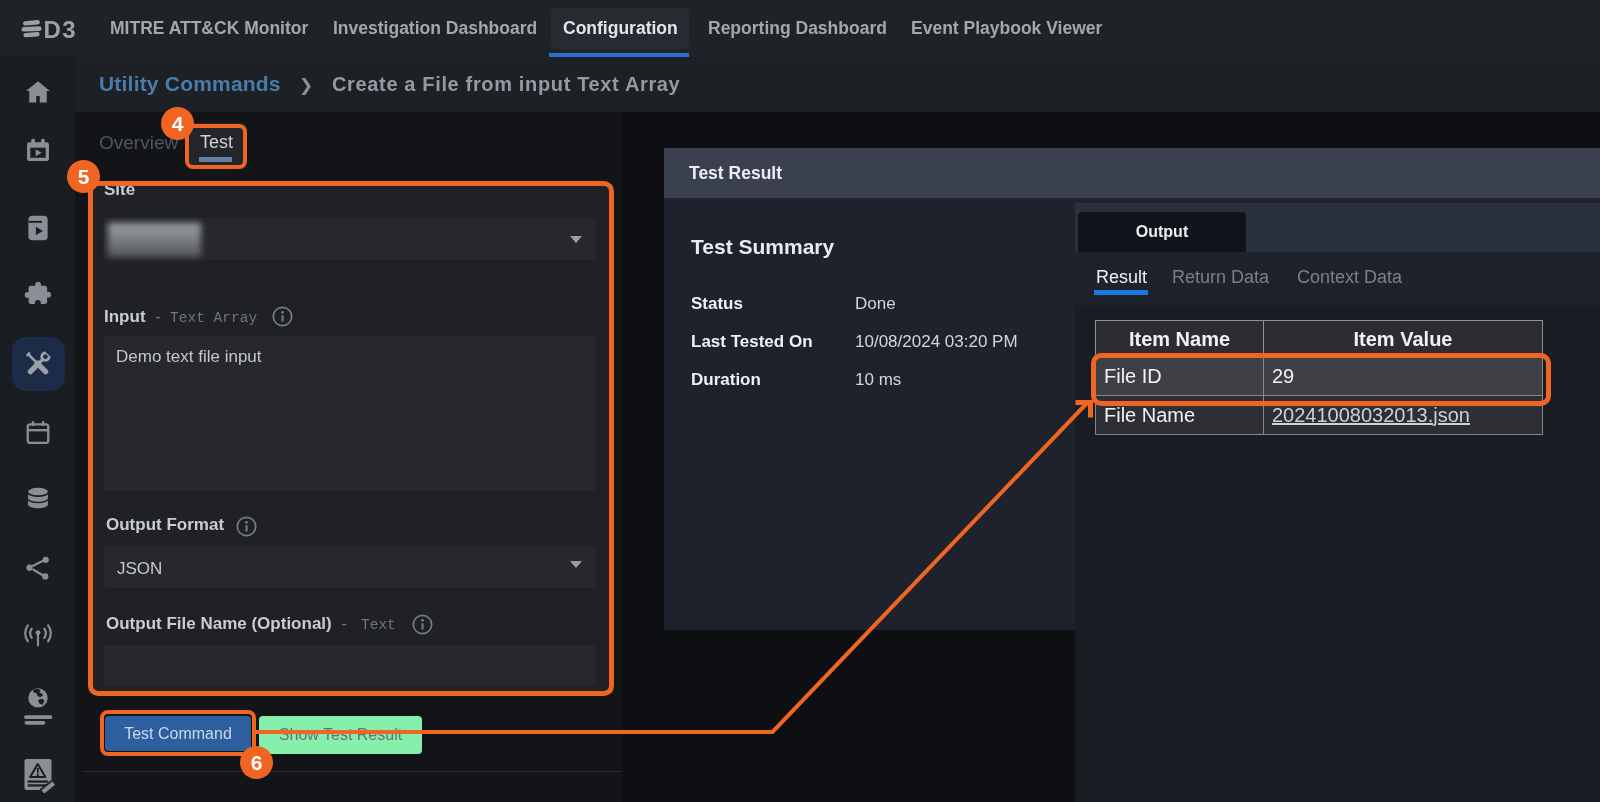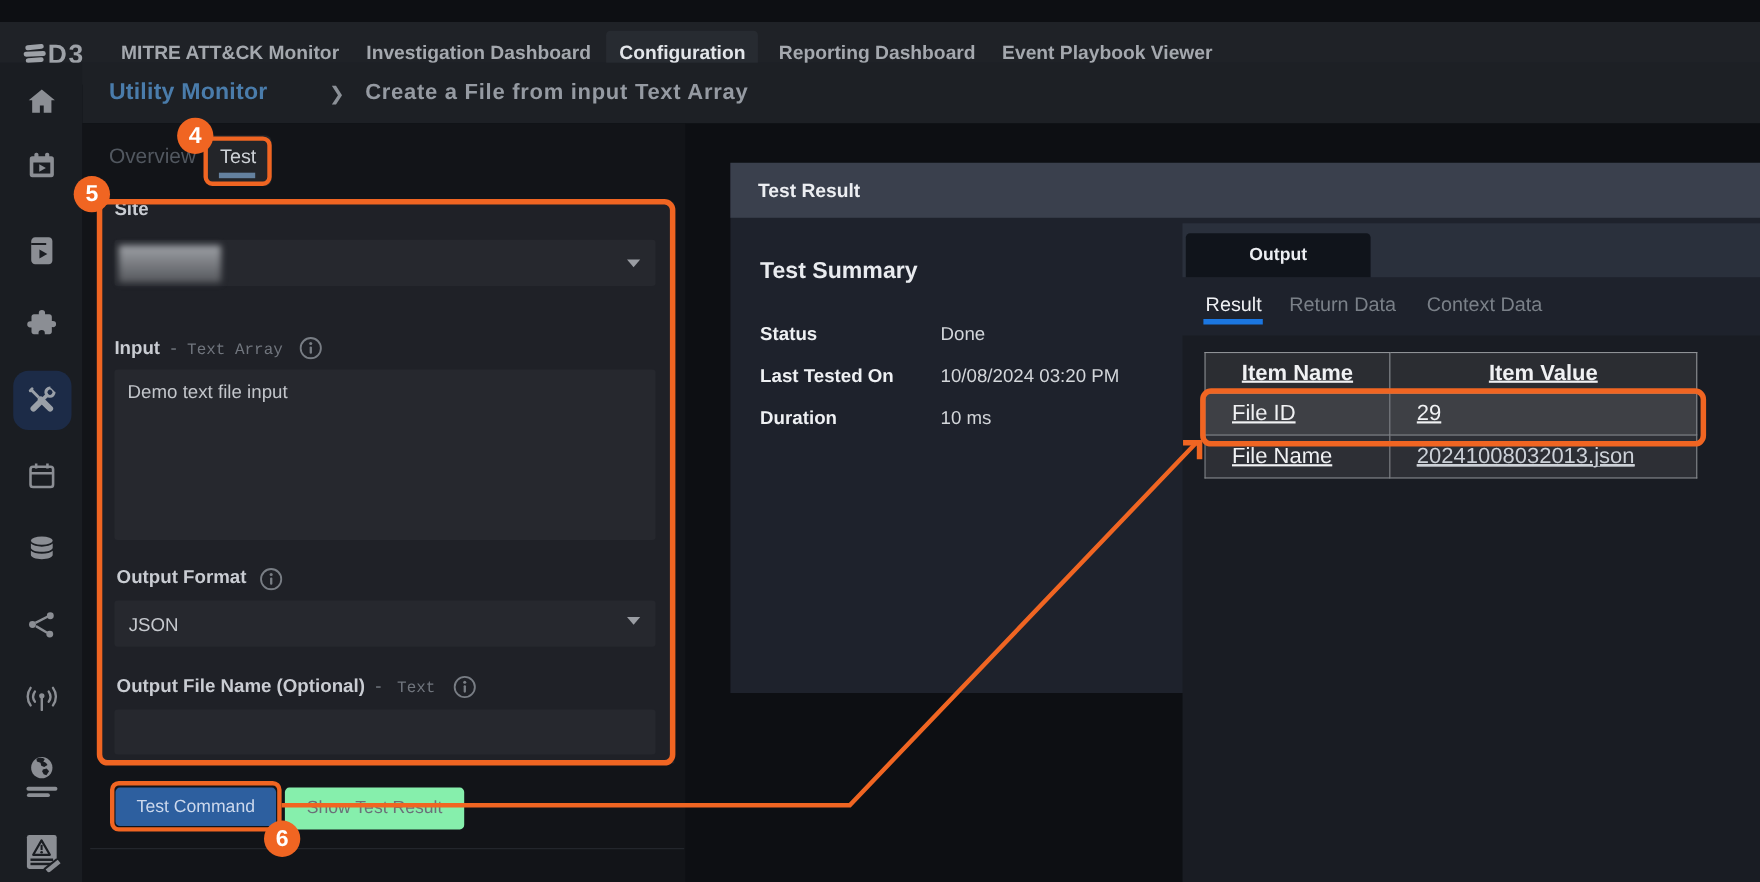--- a/index.html
+++ b/index.html
@@ -1,20 +1,20 @@
 <!DOCTYPE html>
 <html><head>
 <meta charset="utf-8">
 <style>
   * { margin:0; padding:0; box-sizing:border-box; }
   html,body { width:1600px; height:802px; background:#0d0f13; font-family:"Liberation Sans",sans-serif; overflow:hidden; }
   #stage { position:relative; width:1600px; height:802px; }
   .abs { position:absolute; }
   
-  #nav { left:0; top:0; width:1600px; height:57px; background:#1f2227;margin-top:20px; }
+  #nav { left:0; top:0; width:1600px; height:57px; background:#1f2227; }
   .navitem { position:absolute; top:0; height:57px; line-height:57px; font-weight:bold; font-size:17.5px; color:#a4a8ae; white-space:nowrap; }
   #cfgbg { left:551px; top:8px; width:138px; height:41px; background:#272b31; border-radius:4px; }
   #cfgline { left:549px; top:53px; width:140px; height:4px; background:#2b6fd0; }
   
   #sidebar { left:0; top:57px; width:75px; height:745px; background:#1a1d22; }
   .sicon { position:absolute; left:50%; transform:translateX(-50%); }
   
   #crumbband { left:75px; top:57px; width:1525px; height:55px; background:#1d2025; }
   
   #leftcol { left:75px; top:112px; width:548px; height:690px; background:#121418; }
@@ -28,21 +28,21 @@
   .badge { position:absolute; width:33px; height:33px; border-radius:50%; background:#f06522; color:#fff; font-weight:bold; font-size:21px; text-align:center; line-height:33px; }
   
   #rpanel { left:664px; top:148px; width:936px; height:482px; background:#1e222c; }
   #rheader { left:0; top:0; width:936px; height:50px; background:#3a404d; }
   .sumlab { position:absolute; left:27px; font-weight:bold; font-size:17px; color:#eef0f3; }
   .sumval { position:absolute; left:191px; font-size:17px; color:#d3d6da; }
   #tablezone { left:411px; top:157px; width:525px; height:497px; background:#191c23; }
   #ostrip { left:411px; top:55px; width:525px; height:49px; background:#2a303c; }
   #otab { left:414px; top:64px; width:168px; height:40px; background:#10141b; border-radius:4px 4px 0 0; color:#eceef2; font-weight:bold; font-size:16px; text-align:center; line-height:40px; }
   table { border-collapse:collapse; }
-  td,th { border:1px solid #84878c; font-size:20px; color:#f0f1f3; padding:0 24px;text-decoration:underline; }
+  td,th { border:1px solid #84878c; font-size:20px; color:#f0f1f3; padding:0 8px; }
   th { font-weight:bold; text-align:center; font-size:20px; border-color:#8f9296; }
   td { text-align:left; }
 </style>
 </head>
 <body>
 <div id="stage">
 
   <div class="abs" id="nav">
     <div class="abs" id="cfgbg"></div>
     <div class="abs" id="cfgline"></div>
@@ -153,21 +153,21 @@
       <rect x="13.6" y="8.9" width="1.5" height="3.8" fill="#1a1d22"></rect>
       <circle cx="14.35" cy="14.3" r="0.95" fill="#1a1d22"></circle>
       <rect x="6.2" y="18.9" width="16.6" height="1.8" fill="#1a1d22"></rect>
       <rect x="6.2" y="22" width="16.6" height="1.8" fill="#1a1d22"></rect>
       <path d="M17.6 28.6 27 21" stroke="#1a1d22" stroke-width="6" fill="none"></path>
       <path d="M18.4 28.2 27.2 21.1" stroke="#8b8e94" stroke-width="3.4" fill="none"></path>
     </svg>
   </div>
 
   <div class="abs" id="crumbband">
-    <div class="abs" style="left:24px;top:15px;font-weight:bold;font-size:21px;letter-spacing:0.2px;color:#4a7cab">Utility Monitor</div>
+    <div class="abs" style="left:24px;top:15px;font-weight:bold;font-size:21px;letter-spacing:0.2px;color:#4a7cab">Utility Commands</div>
     <div class="abs" style="left:224px;top:18px;font-size:17px;color:#8b9097">❯</div>
     <div class="abs" style="left:257px;top:16px;font-weight:bold;font-size:20px;letter-spacing:0.65px;color:#959aa2">Create a File from input Text Array</div>
   </div>
 
   <div class="abs" id="leftcol"></div>
   <div class="abs" id="formcard"></div>
 
   <div class="abs" style="left:187px;top:123px;width:60px;height:46px;background:#232529;border-radius:6px"></div>
   <div class="abs" style="left:99px;top:132px;font-size:19px;color:#51575f">Overview</div>
   <div class="abs" style="left:200px;top:132px;font-size:18px;color:#ced2d7">Test</div>

